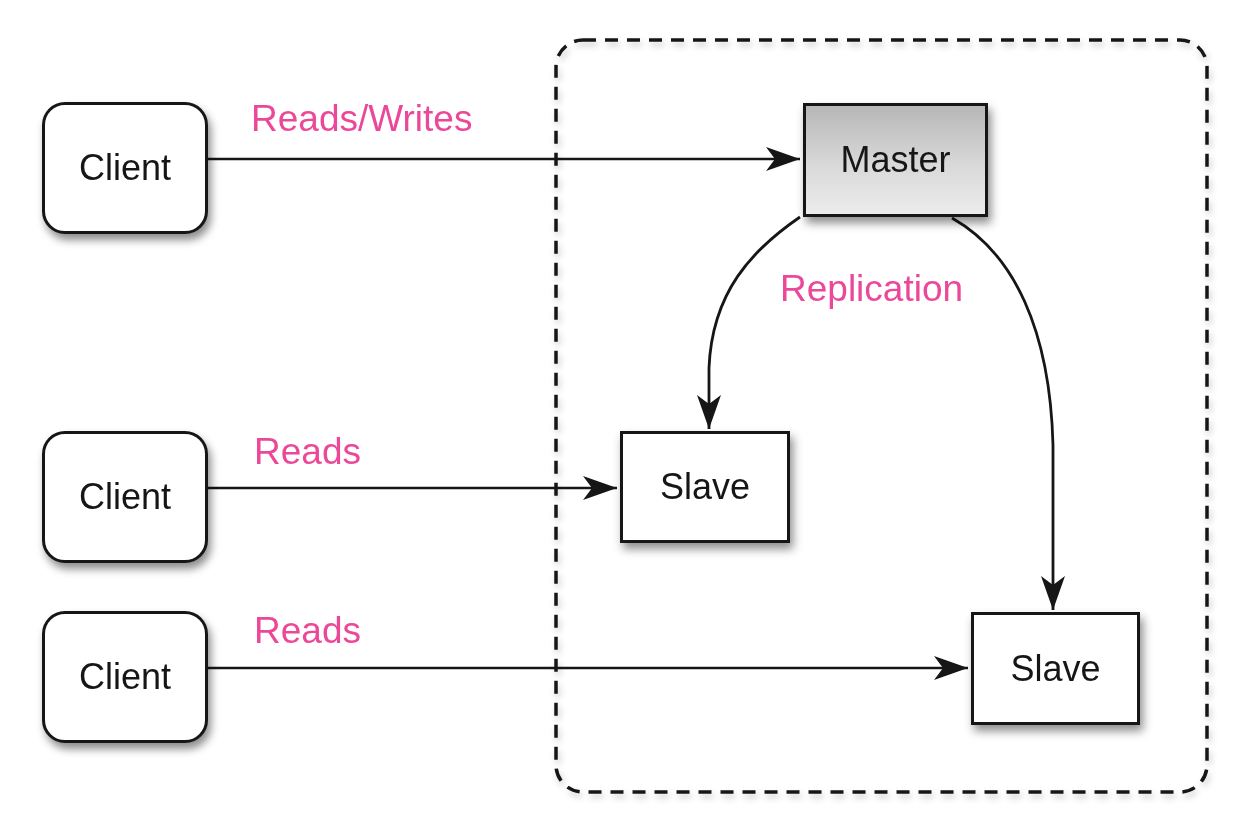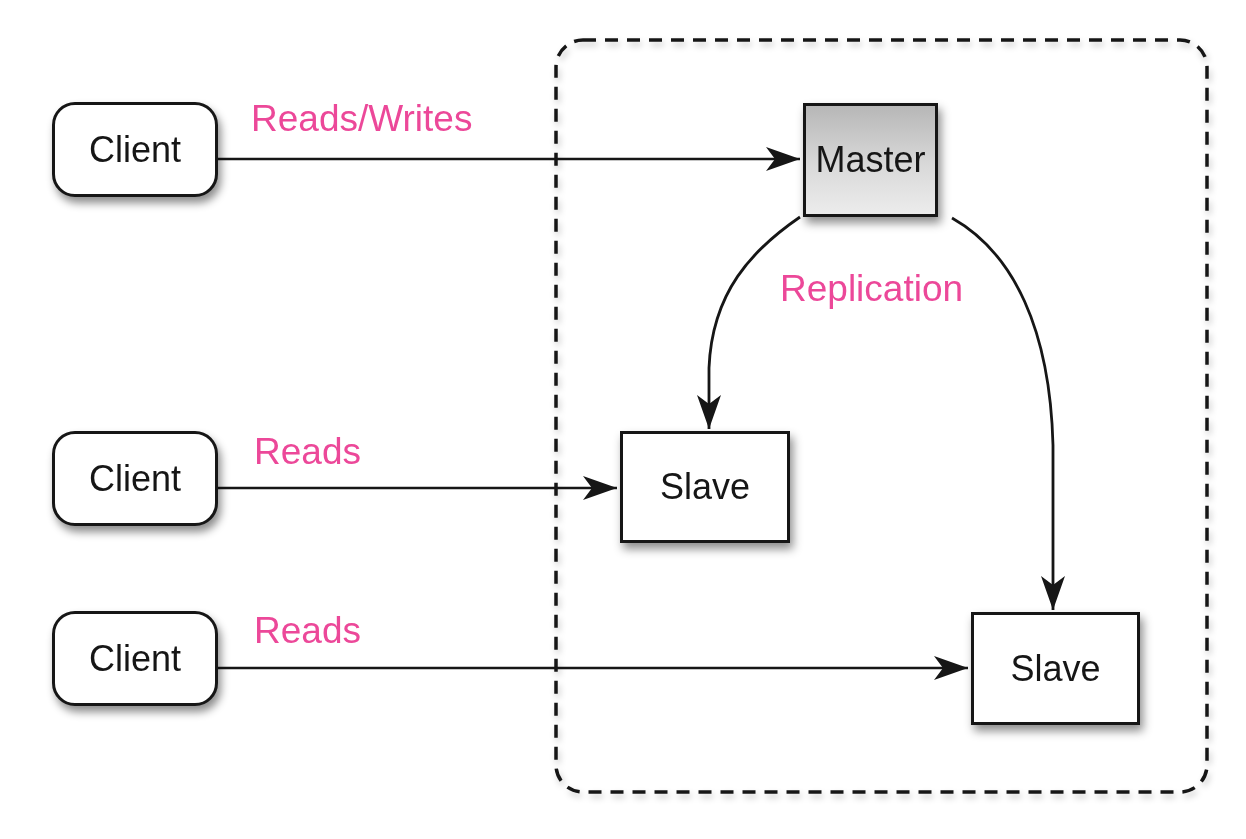--- a/index.html
+++ b/index.html
@@ -29,32 +29,32 @@
     align-items: center;
     justify-content: center;
     box-sizing: border-box;
     border: 3px solid #161616;
     background: #ffffff;
     font-size: 36px;
     line-height: 1;
     box-shadow: 3px 6px 9px rgba(0,0,0,0.45);
   }
   .node.client {
-    left: 52px;
+    left: 42px;
     width: 166px;
-    height: 95px;
+    height: 132px;
     border-radius: 23px;
   }
   .client-1 { top: 102px; }
   .client-2 { top: 431px; }
   .client-3 { top: 611px; }
   .node.master {
     left: 803px;
     top: 103px;
-    width: 135px;
+    width: 185px;
     height: 114px;
     background: linear-gradient(180deg, #b7b7b7 0%, #d9d9d9 55%, #ececec 100%);
     justify-content: center;
   }
   .node.slave-1 {
     left: 620px;
     top: 431px;
     width: 170px;
     height: 112px;
   }

